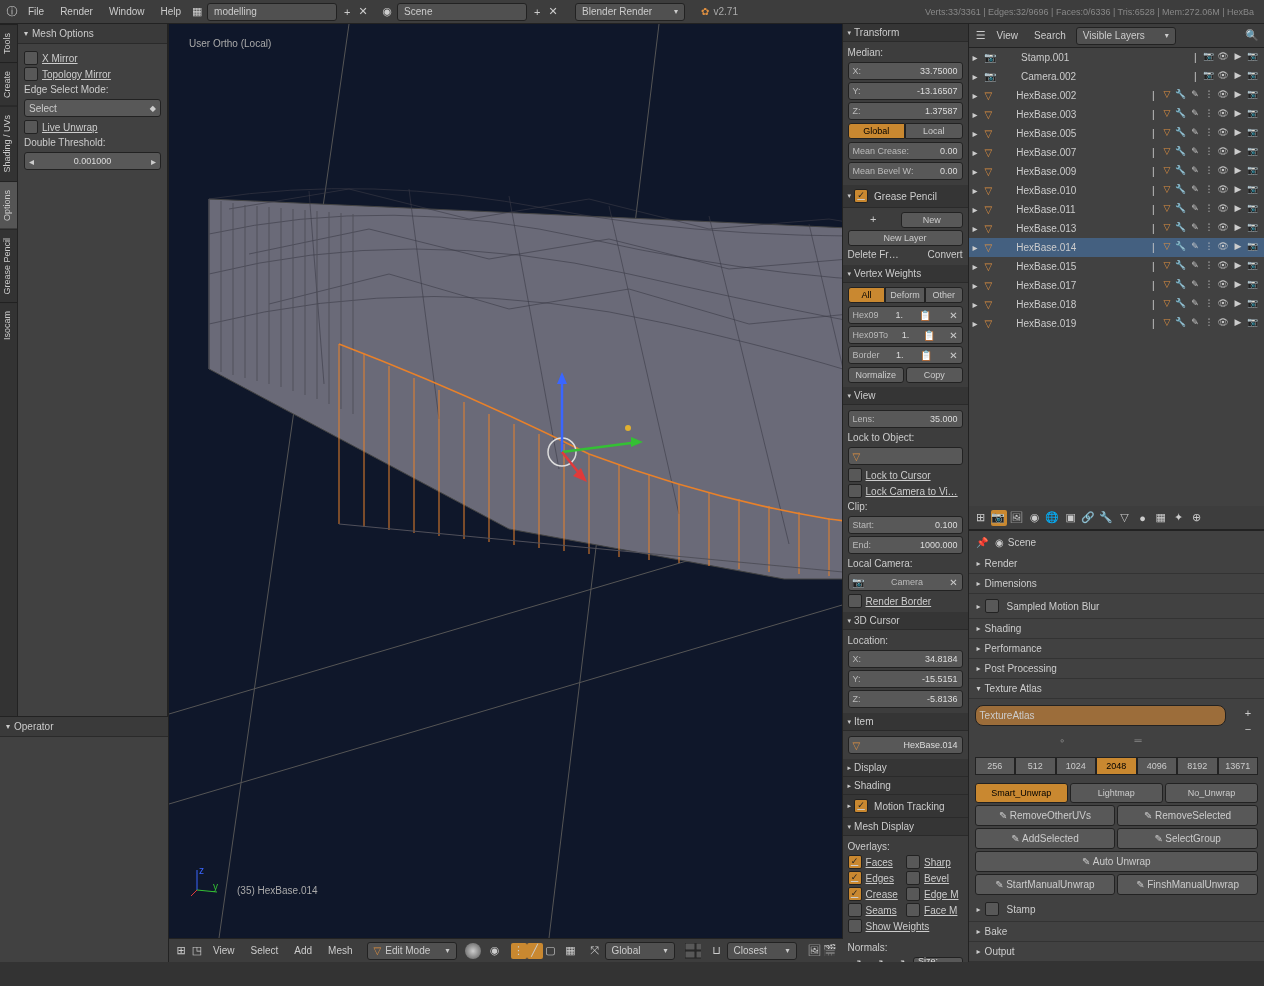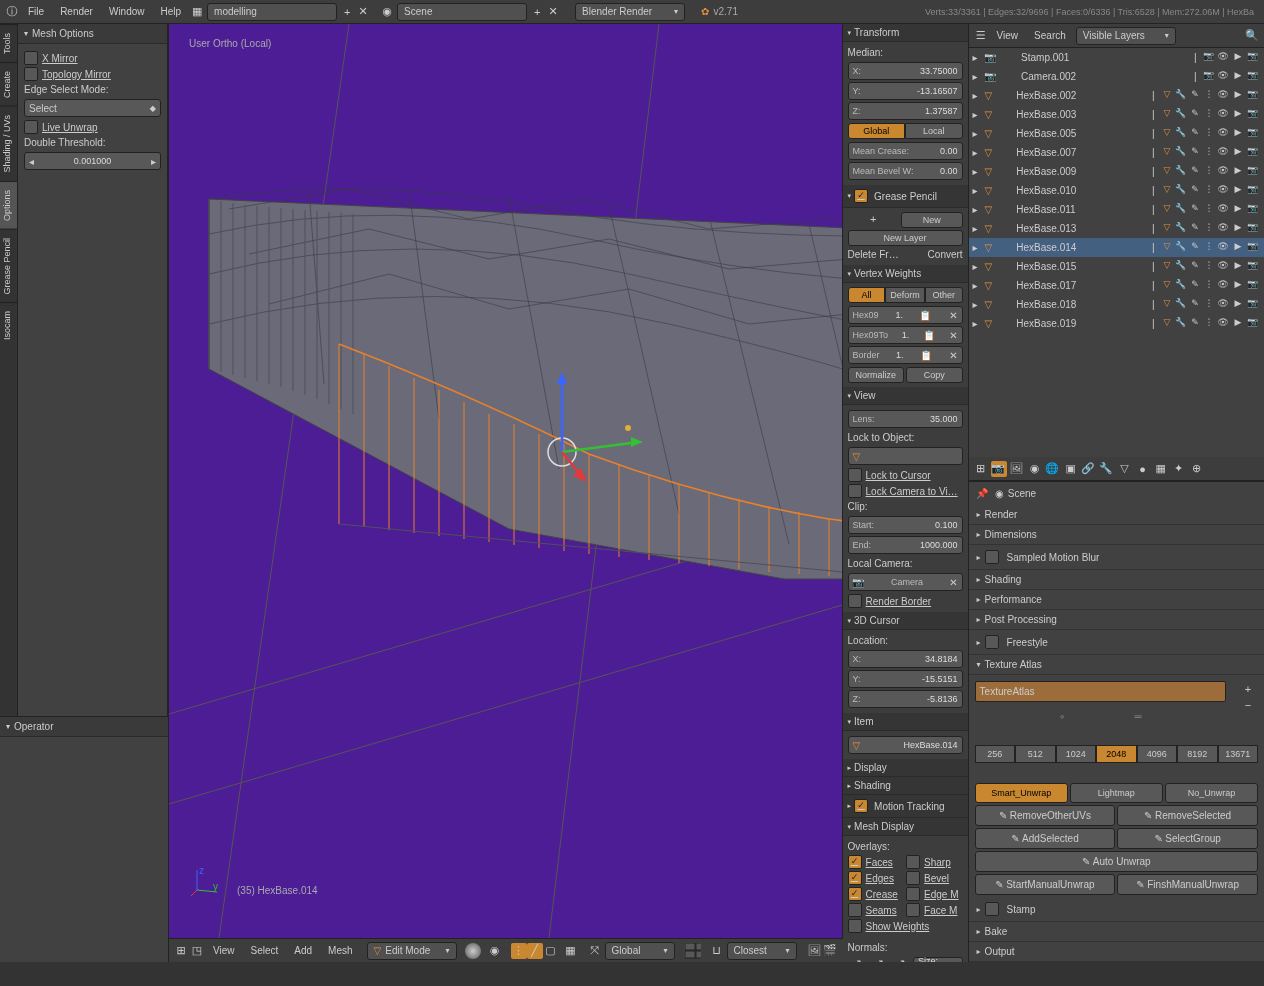--- a/index.html
+++ b/index.html
@@ -17,21 +17,21 @@
 .phd{background:#3a3a3a;padding:4px 6px;display:flex;align-items:center;border-bottom:1px solid #2a2a2a;cursor:pointer;}
 .phd::before{content:'▾';margin-right:4px;font-size:8px;}
 .pbody{padding:6px;}
 .lbl{padding:2px 0;font-size:10px;}
 .chk{display:flex;align-items:center;padding:1px 0;text-decoration:underline;}
 .chk::before{content:'';width:12px;height:12px;border:1px solid #222;background:#585858;margin-right:4px;border-radius:2px;}
 .chk.on::before{background:#c98830;content:'✓';color:#222;font-size:9px;text-align:center;line-height:11px;}
 .numf{background:#585858;border:1px solid #222;border-radius:3px;height:18px;display:flex;align-items:center;justify-content:space-between;padding:0 4px;margin:2px 0;}
 .numf .l{color:#bbb;font-size:9px;}
 .numf .v{color:#ddd;font-size:9px;}
-.vp{flex:1;background:#4c1d95;position:relative;overflow:hidden;border-right:1px solid #222;}
+.vp{flex:1;background:#0f172a;position:relative;overflow:hidden;border-right:1px solid #222;}
 .vplbl{position:absolute;top:14px;left:20px;color:#aaa;}
 .botlbl{position:absolute;bottom:42px;left:68px;color:#aaa;}
 .axis{position:absolute;bottom:42px;left:22px;width:28px;height:28px;}
 .tb{height:24px;background:#3d3d3d;border-top:1px solid #222;display:flex;align-items:center;padding:0 4px;}
 .np{width:128px;background:#3d3d3d;border-right:1px solid #222;overflow:hidden;font-size:9px;}
 .nhd{background:#353535;padding:3px 5px;display:flex;align-items:center;cursor:pointer;border-bottom:1px solid #2a2a2a;}
 .nhd::before{content:'▾';margin-right:3px;font-size:7px;}
 .nhd.c::before{content:'▸';}
 .nb{padding:3px 5px;}
 .btn2{background:#585858;border:1px solid #222;border-radius:3px;padding:2px 4px;text-align:center;margin:1px 0;cursor:pointer;font-size:9px;}
@@ -41,35 +41,35 @@
 .olist{flex:1;overflow:hidden;}
 .orow{display:flex;align-items:center;padding:1px 4px;height:19px;}
 .orow.sel{background:#446080;}
 .oname{flex:1;padding-left:24px;}
 .oicos{display:flex;gap:1px;}
 .oico{width:14px;height:14px;font-size:9px;text-align:center;}
 .props{background:#414141;border-top:1px solid #222;}
 .prow{display:flex;align-items:center;padding:4px 8px;border-bottom:1px solid #333;cursor:pointer;}
 .prow::before{content:'▸';margin-right:4px;font-size:8px;}
 .prow.o::before{content:'▾';}
-.sizebtns{display:flex;margin:20px 6px;}
+.sizebtns{display:flex;margin:8px 6px;}
 .sbtn{flex:1;background:#585858;border:1px solid #222;padding:3px;text-align:center;cursor:pointer;font-size:9px;}
 .sbtn.act{background:#c98830;color:#000;}
 .abtns{display:flex;margin:2px 6px;gap:2px;}
 .abtn{flex:1;background:#585858;border:1px solid #222;border-radius:3px;padding:4px;text-align:center;cursor:pointer;font-size:9px;display:flex;align-items:center;justify-content:center;}
 .abtn.act{background:#c98830;color:#000;}
 .stats{color:#888;margin-left:auto;padding-right:6px;font-size:9px;}
 svg.mesh{position:absolute;top:0;left:0;}
 .row2{display:flex;gap:2px;}
 .row2>*{flex:1;}
 .seg{display:flex;}
 .seg>*{flex:1;border-radius:0;}
 .seg>*:first-child{border-radius:3px 0 0 3px;}
 .seg>*:last-child{border-radius:0 3px 3px 0;}
-.tatlas{background:#9c6d3a;border:1px solid #222;border-radius:2px;padding:4px;margin:6px;}
+.tatlas{background:#9c6d3a;border:1px solid #222;border-radius:8px;padding:4px;margin:6px;}
 .oppanel{height:246px;background:#414141;border-top:1px solid #222;}
 .lwrap{display:flex;height:100%;}
 .spac{flex:1}
 .tri-o{color:#e09040;}
 .cam-o{color:#e0b060;}
 </style>
 </head>
 <body>
 
 <div class="hdr">
@@ -754,24 +754,20 @@
         </div>
    <div class="prow">
           <span>Shading</span>
         </div>
    <div class="prow">
           <span>Performance</span>
         </div>
    <div class="prow">
           <span>Post Processing</span>
         </div>
-   <div class="prow">
-          <span class="chk" style="margin-right:4px"></span>
-          <span>Freestyle</span>
-        </div>
    <div class="prow o">
           <span>Texture Atlas</span>
         </div>
    <div style="display:flex;align-items:flex-start">
     <div style="flex:1">
      <div class="tatlas"><span>TextureAtlas</span></div>
      <div style="text-align:center;color:#888;padding:3px 0">∘&nbsp;&nbsp;&nbsp;&nbsp;&nbsp;&nbsp;&nbsp;&nbsp;&nbsp;&nbsp;&nbsp;&nbsp;&nbsp;&nbsp;&nbsp;&nbsp;&nbsp;&nbsp;&nbsp;&nbsp;&nbsp;&nbsp;&nbsp;&nbsp;&nbsp;═</div>
     </div>
     <div style="padding:6px 8px"><span class="ico">+</span><br><span class="ico">−</span></div>
    </div>

